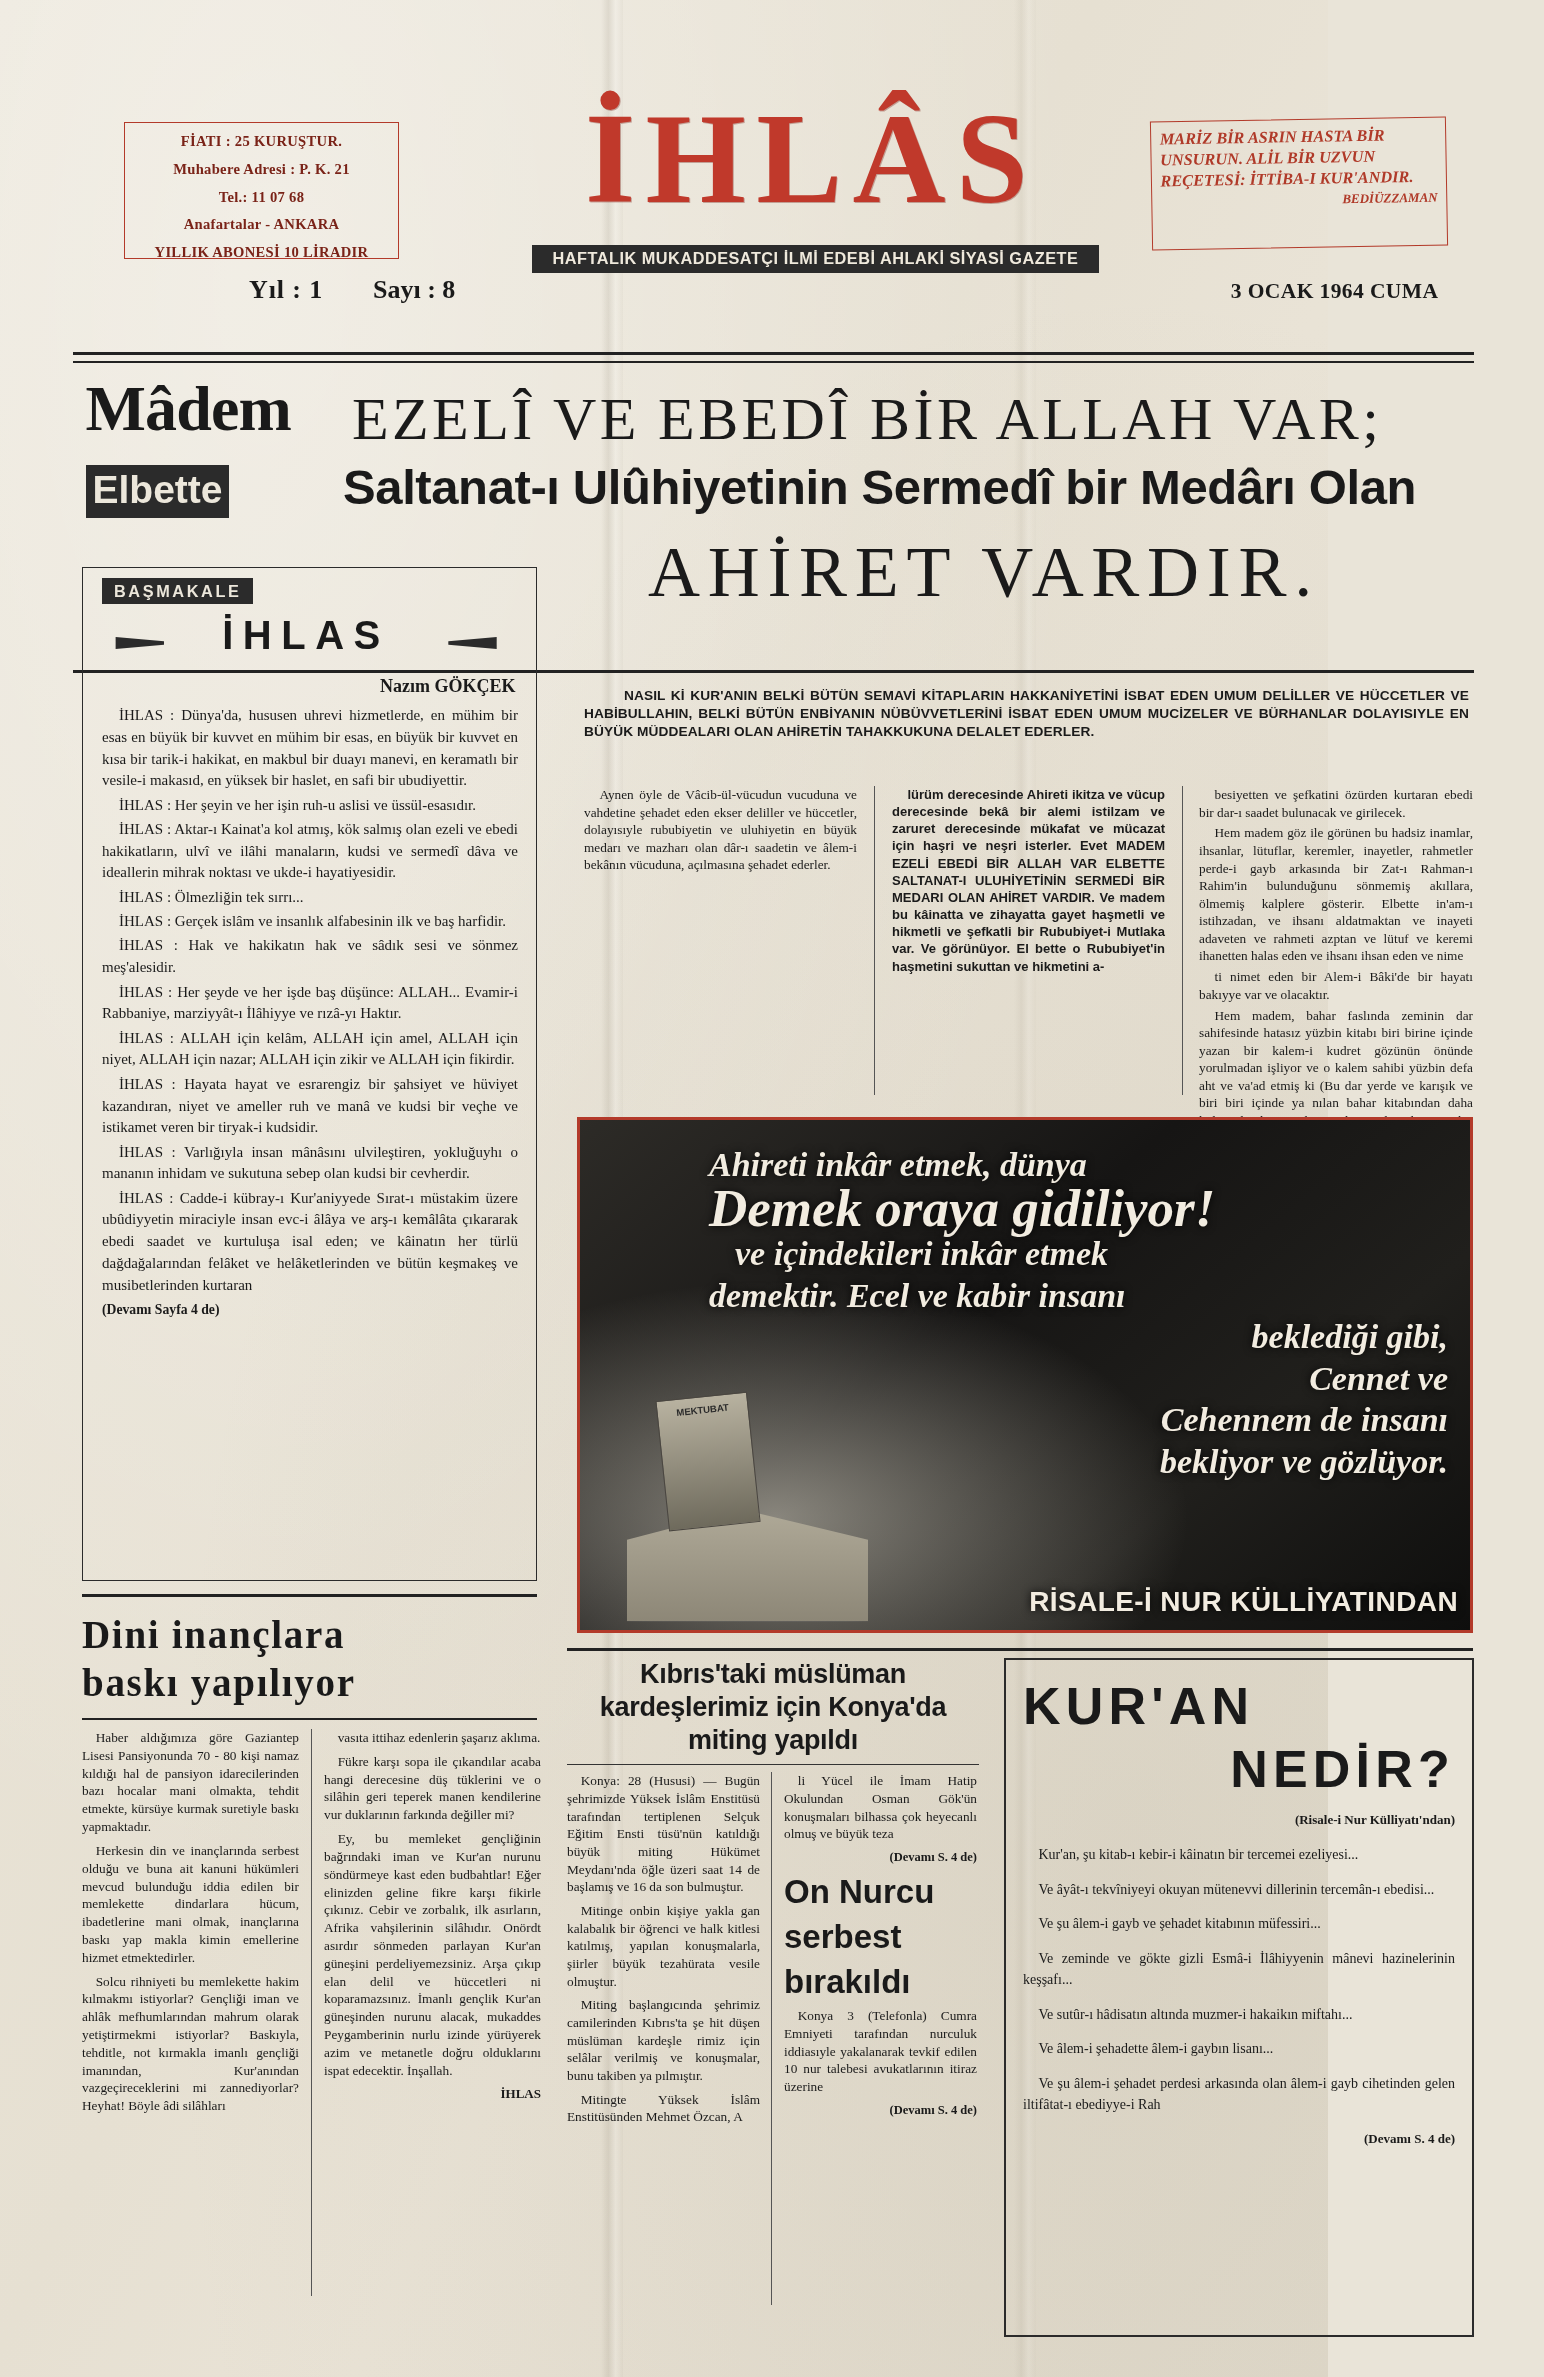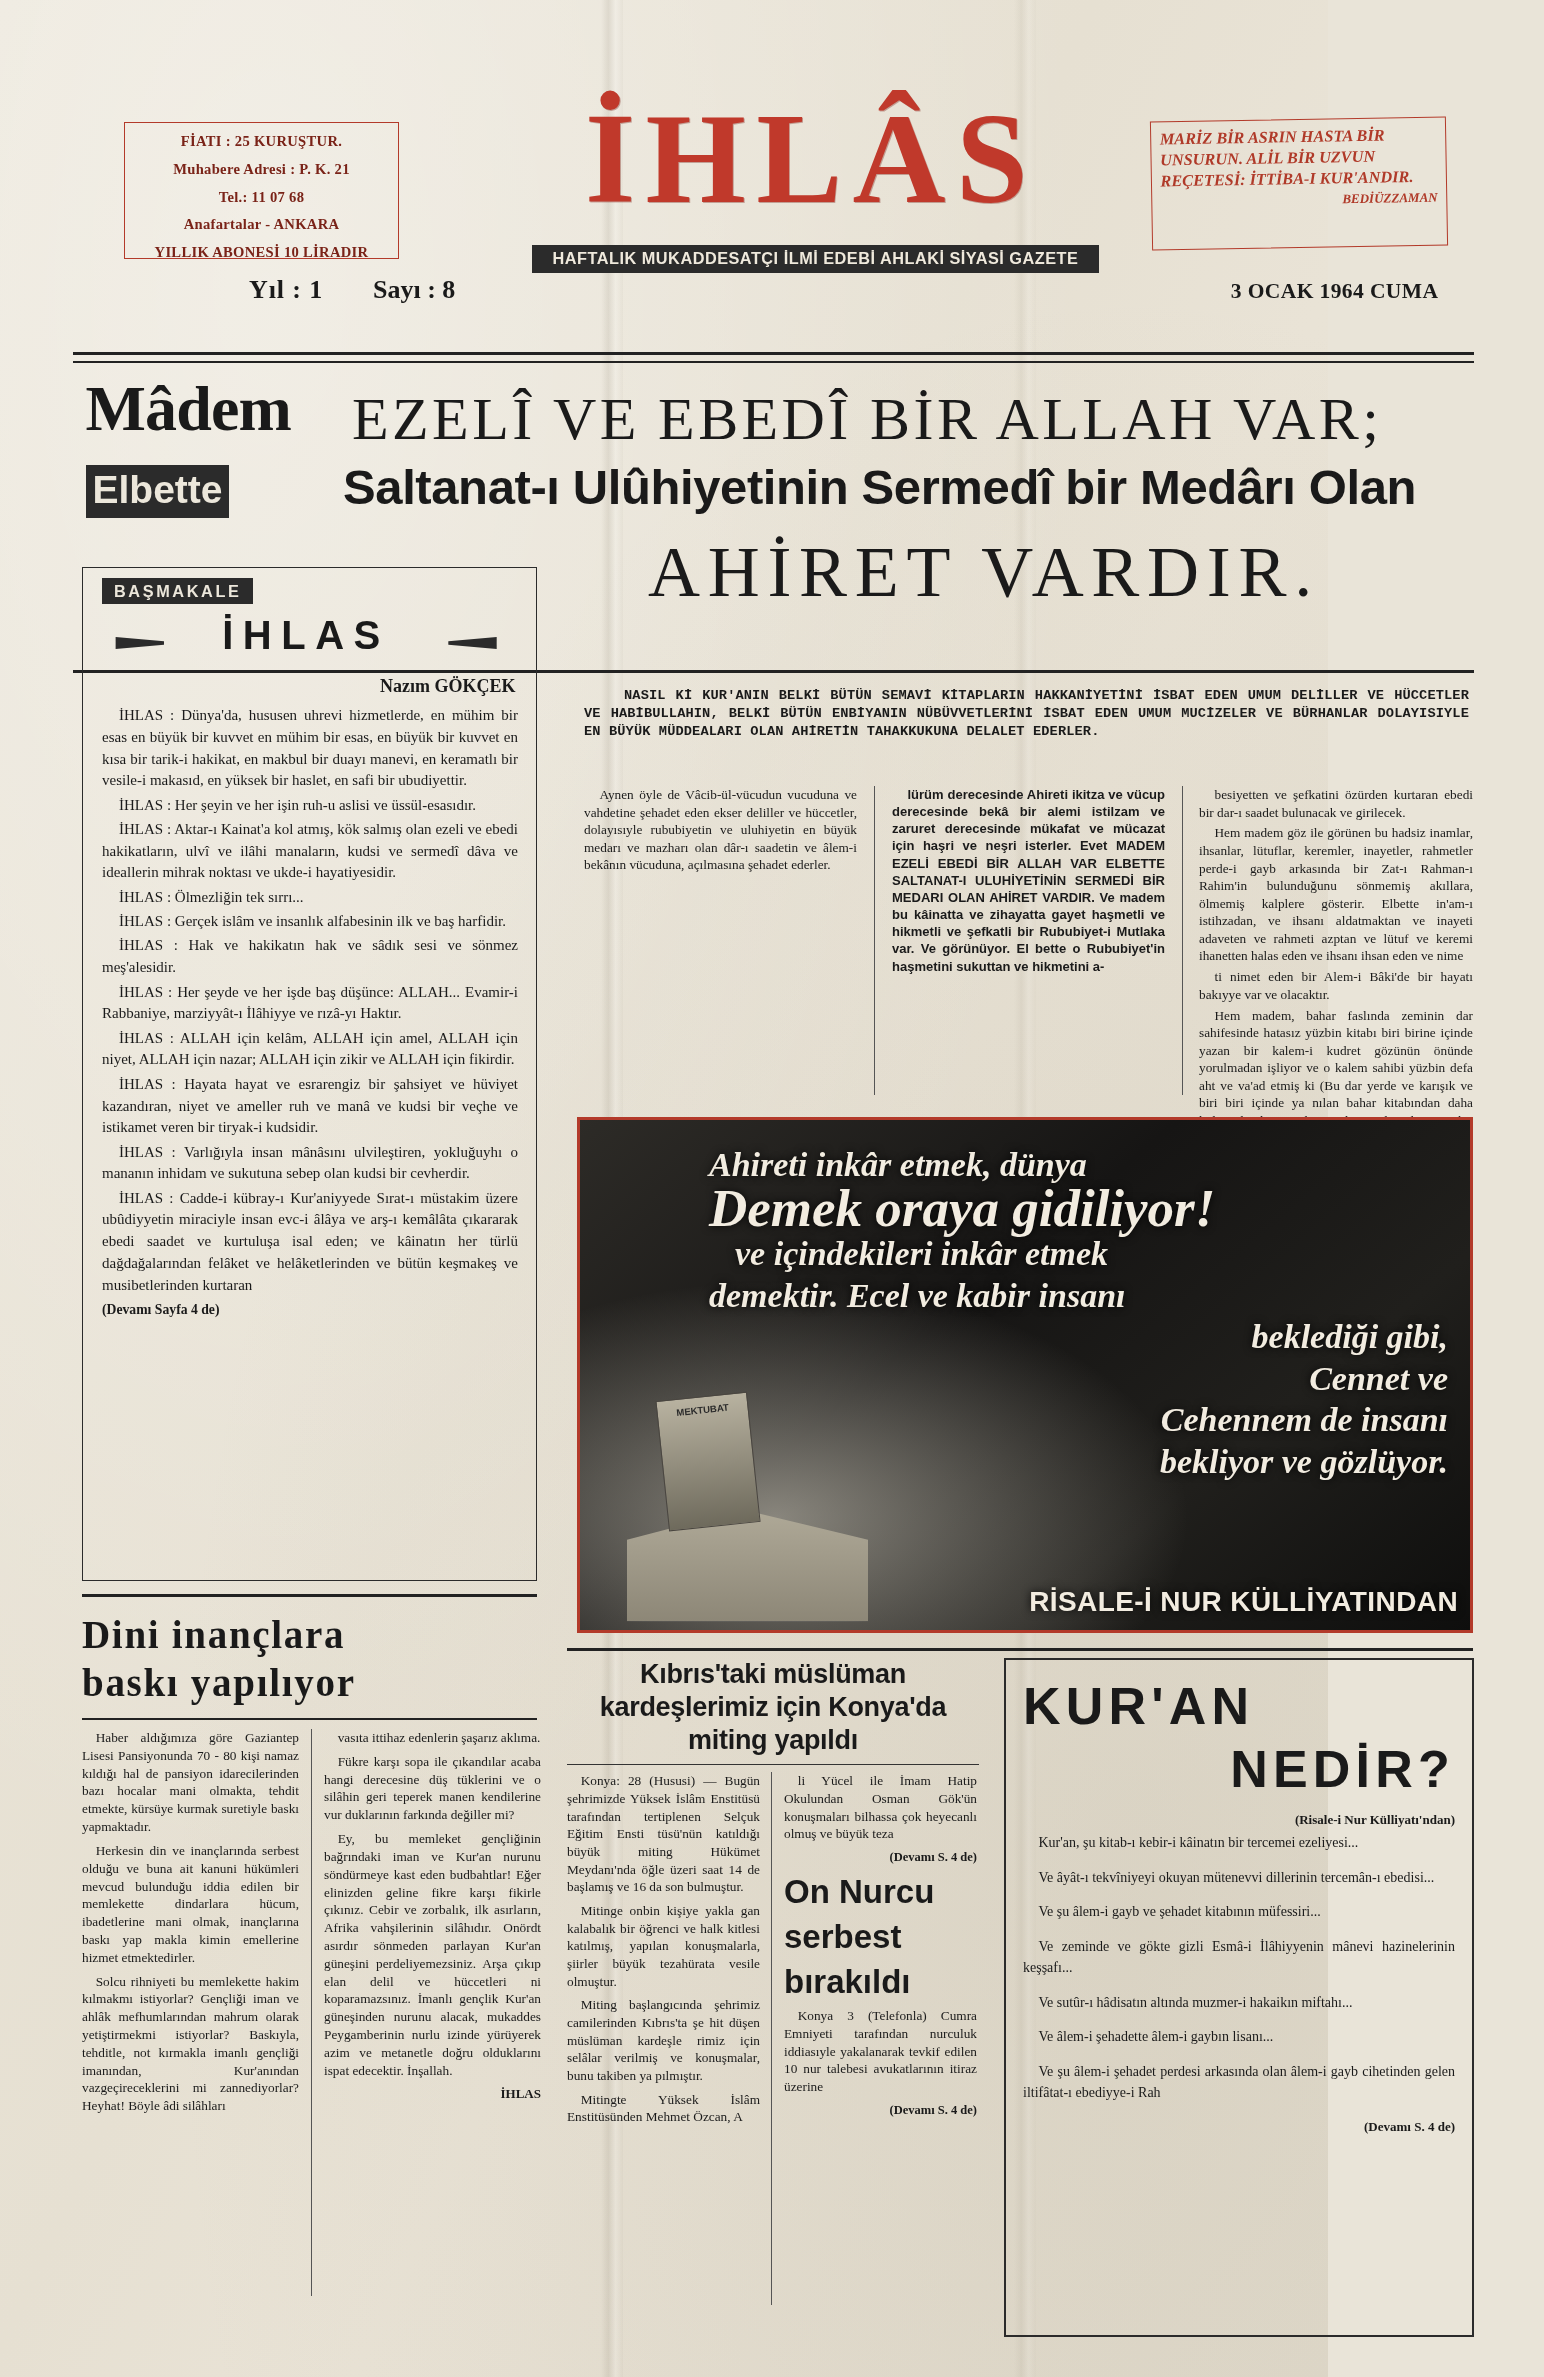--- a/index.html
+++ b/index.html
@@ -151,21 +151,21 @@
     position:absolute;left:19px;top:137px;width:416px;
     font-size:15px;line-height:1.45;text-align:justify;
     font-family:"Liberation Serif", serif;
   }
   .ed-body p{margin:0 0 2.6px 0;text-indent:17px;}
   .ed-cont{text-align:left;font-weight:bold;font-size:13.7px;margin-top:3.4px;}
 
   
   .lead{
     position:absolute;left:584px;top:687px;width:885px;
-    font-family:Liberation Mono, monospace;
+    font-family:Liberation Sans, sans-serif;
     font-size:13.7px;font-weight:bold;line-height:1.32;text-align:justify;
     letter-spacing:0.1px;
   }
   .lead .ind{display:block;text-indent:40px;}
 
   
   .cols{position:absolute;left:584px;top:786px;width:889px;height:318px;}
   .col{
     position:absolute;top:0;width:273px;
     font-size:13.3px;line-height:1.32;text-align:justify;
@@ -292,21 +292,21 @@
   .kuran-t2{
     font-family:"Liberation Sans", sans-serif;
     font-size:52px;font-weight:bold;letter-spacing:5.2px;text-align:right;
     margin-top:3.4px;
   }
   .kuran-src{
     text-align:right;font-size:13px;font-weight:bold;margin-top:13px;
     font-family:"Liberation Serif", serif;
   }
   .kuran-body{
-    margin-top:4px;font-size:14px;line-height:1.5;text-align:justify;
+    margin-top:16px;font-size:14px;line-height:1.5;text-align:justify;
     font-family:"Liberation Serif", serif;
   }
   .kuran-body p{margin:0 0 13.7px 0;text-indent:15.5px;}
   .kuran-cont{text-align:right;font-weight:bold;font-size:13px;}
 </style>
 </head>
 <body>
 
 <div class="page">
   <div class="paper-grain"></div>

